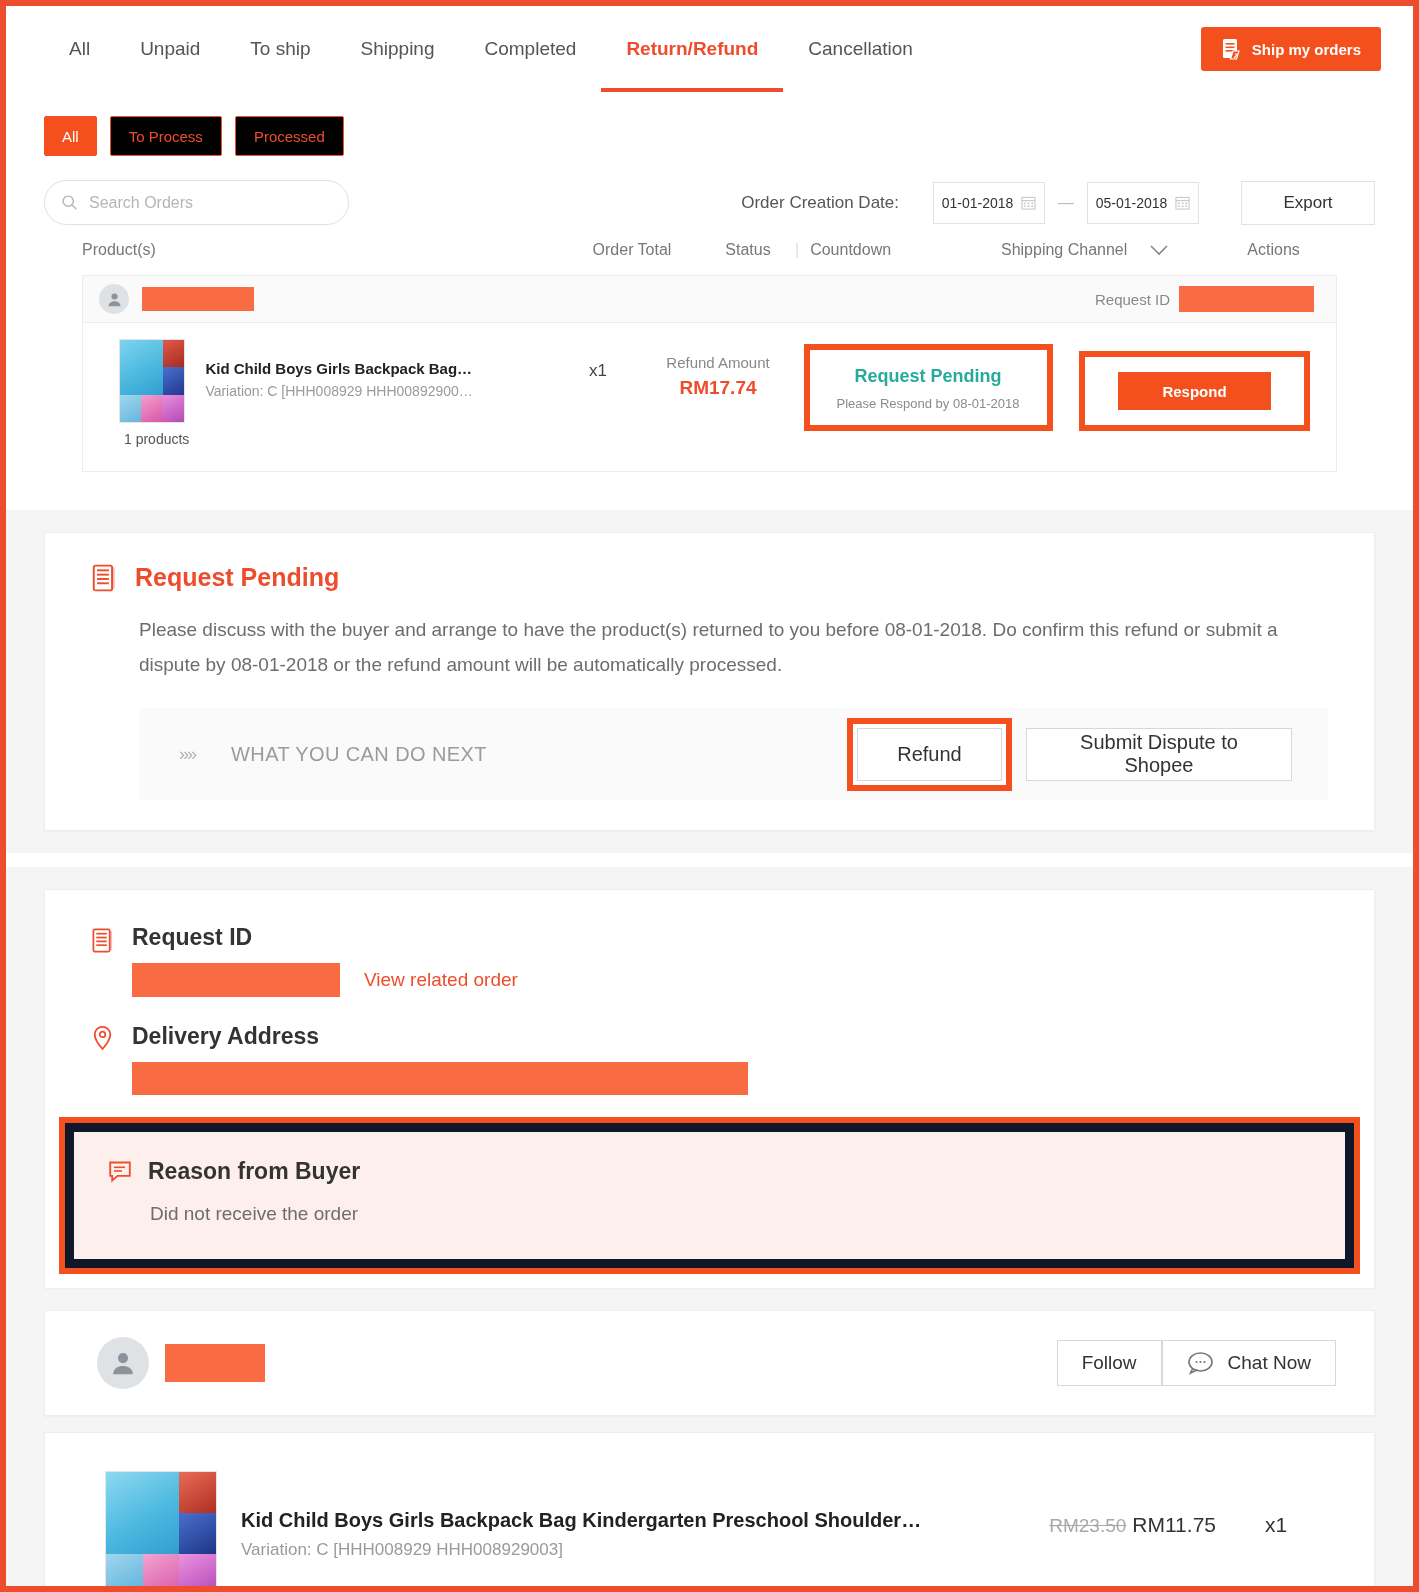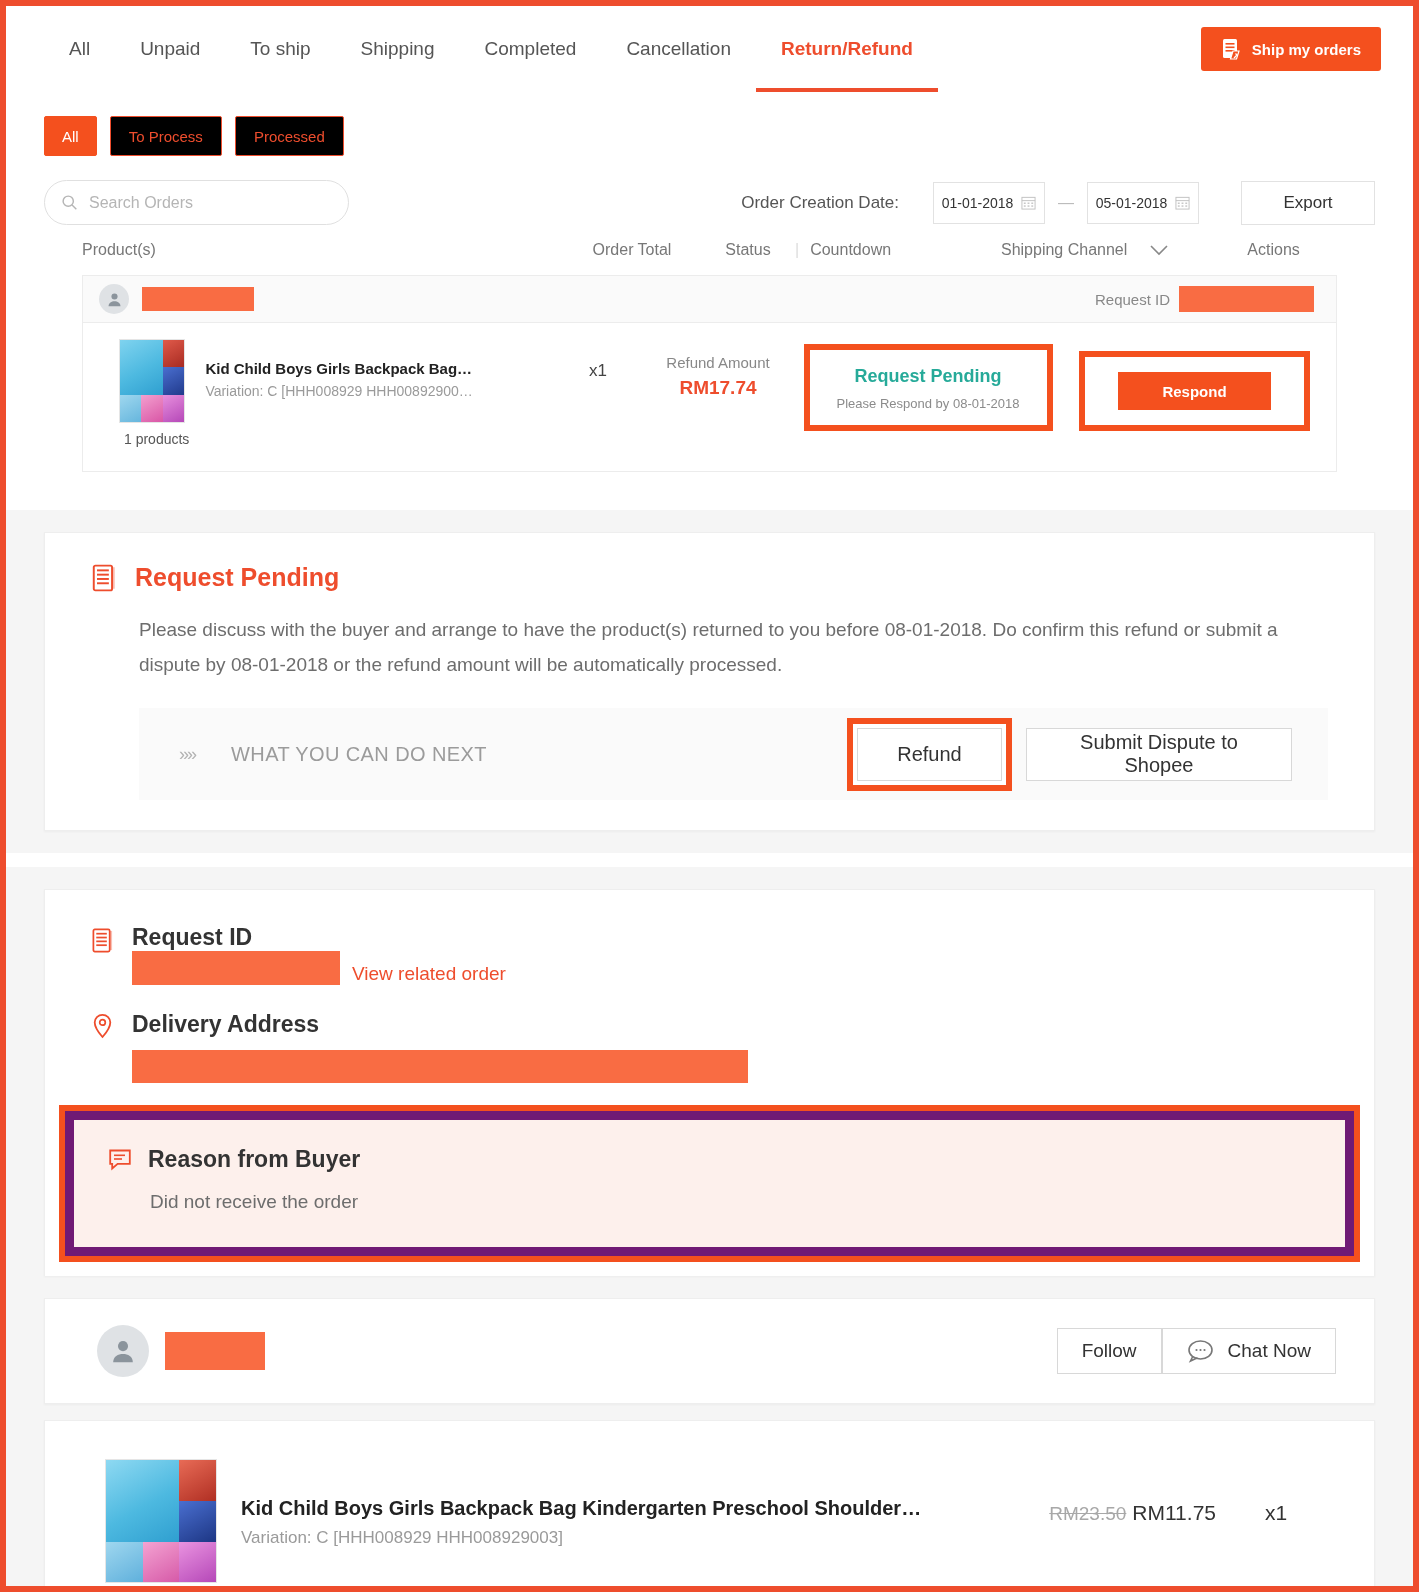--- a/index.html
+++ b/index.html
@@ -227,25 +227,25 @@
     padding: 0 30px; cursor: pointer; font-family: inherit;
     display: flex; align-items: center; justify-content: center;
   }
   .obtn.refund { width: 145px; padding: 0; }
   .obtn.dispute { margin-left: 14px; width: 266px; }
 
   
   .det-pad { padding: 34px 46px 0 46px; }
   .det-row { display: flex; align-items: flex-start; gap: 18px; }
   .det-head { font-size: 23px; font-weight: bold; color: #333; }
-  .det-sub { display: flex; align-items: flex-end; gap: 12px; }
+  .det-sub { display: flex; align-items: center; gap: 24px; margin-top: 12px; }
   .viewlink { font-size: 19px; color: #ee4d2d; cursor: pointer; }
   .reason-hl {
     border: 6px solid #f4501e;
-    background: #701a75;
+    background: #0f172a;
     margin: 18px 14px 0 14px;
     padding: 9px;
   }
   .reason-box { background: #fdf0ec; padding: 26px 34px 34px 34px; }
   .reason-title { display: flex; align-items: center; gap: 16px; }
   .reason-title-txt { font-size: 23px; font-weight: bold; color: #333; }
   .reason-text { font-size: 19px; color: #6d6d6d; margin-top: 18px; padding-left: 42px; }
 
   
   .buyer-card { display: flex; align-items: center; padding: 26px 38px 26px 52px; }
@@ -288,25 +288,25 @@
       </div>
     <div class="tab">
         <span>To ship</span>
       </div>
     <div class="tab">
         <span>Shipping</span>
       </div>
     <div class="tab">
         <span>Completed</span>
       </div>
+    <div class="tab active">
+        <span>Return/Refund</span>
+      </div>
     <div class="tab">
         <span>Cancellation</span>
-      </div>
-    <div class="tab active">
-        <span>Return/Refund</span>
       </div>
   </div>
   <button class="ship-btn">
     <svg class="ship-ico" width="20" height="22" viewBox="0 0 20 22">
       <rect x="2" y="1" width="14" height="19" rx="1.5" fill="#fff"></rect>
       <rect x="4.5" y="5" width="9" height="1.6" fill="#f4501e"></rect>
       <rect x="4.5" y="8.5" width="9" height="1.6" fill="#f4501e"></rect>
       <rect x="4.5" y="12" width="9" height="1.6" fill="#f4501e"></rect>
       <path d="M12 13 L18 13 L15.5 21 L9.5 21 Z" fill="#f4501e" stroke="#fff" stroke-width="1.2"></path>
       <path d="M14.5 15.5 l1.5 1.5 -3 3" stroke="#fff" stroke-width="1.3" fill="none"></path>

